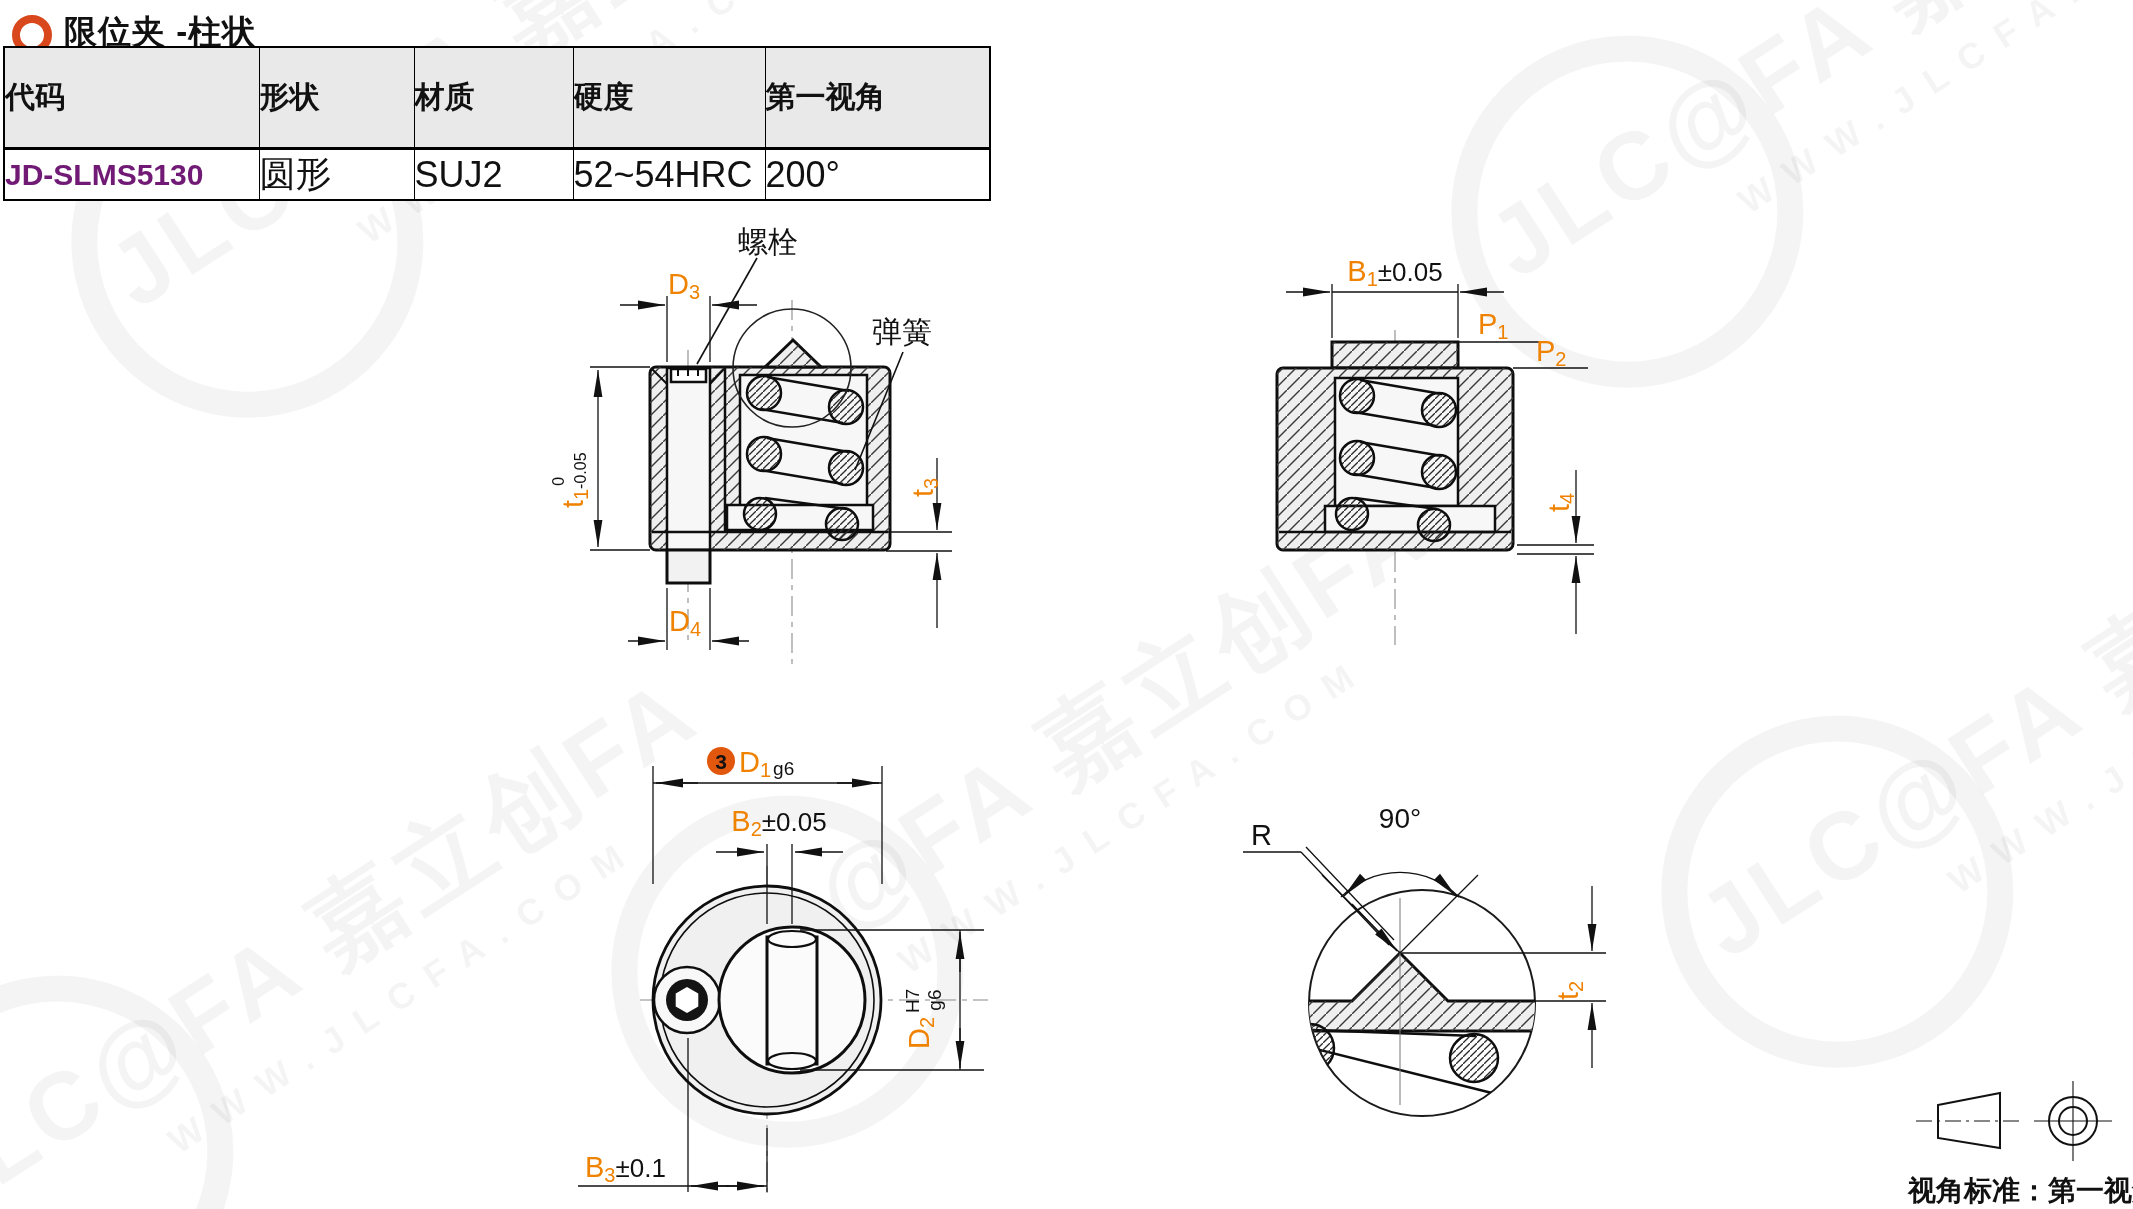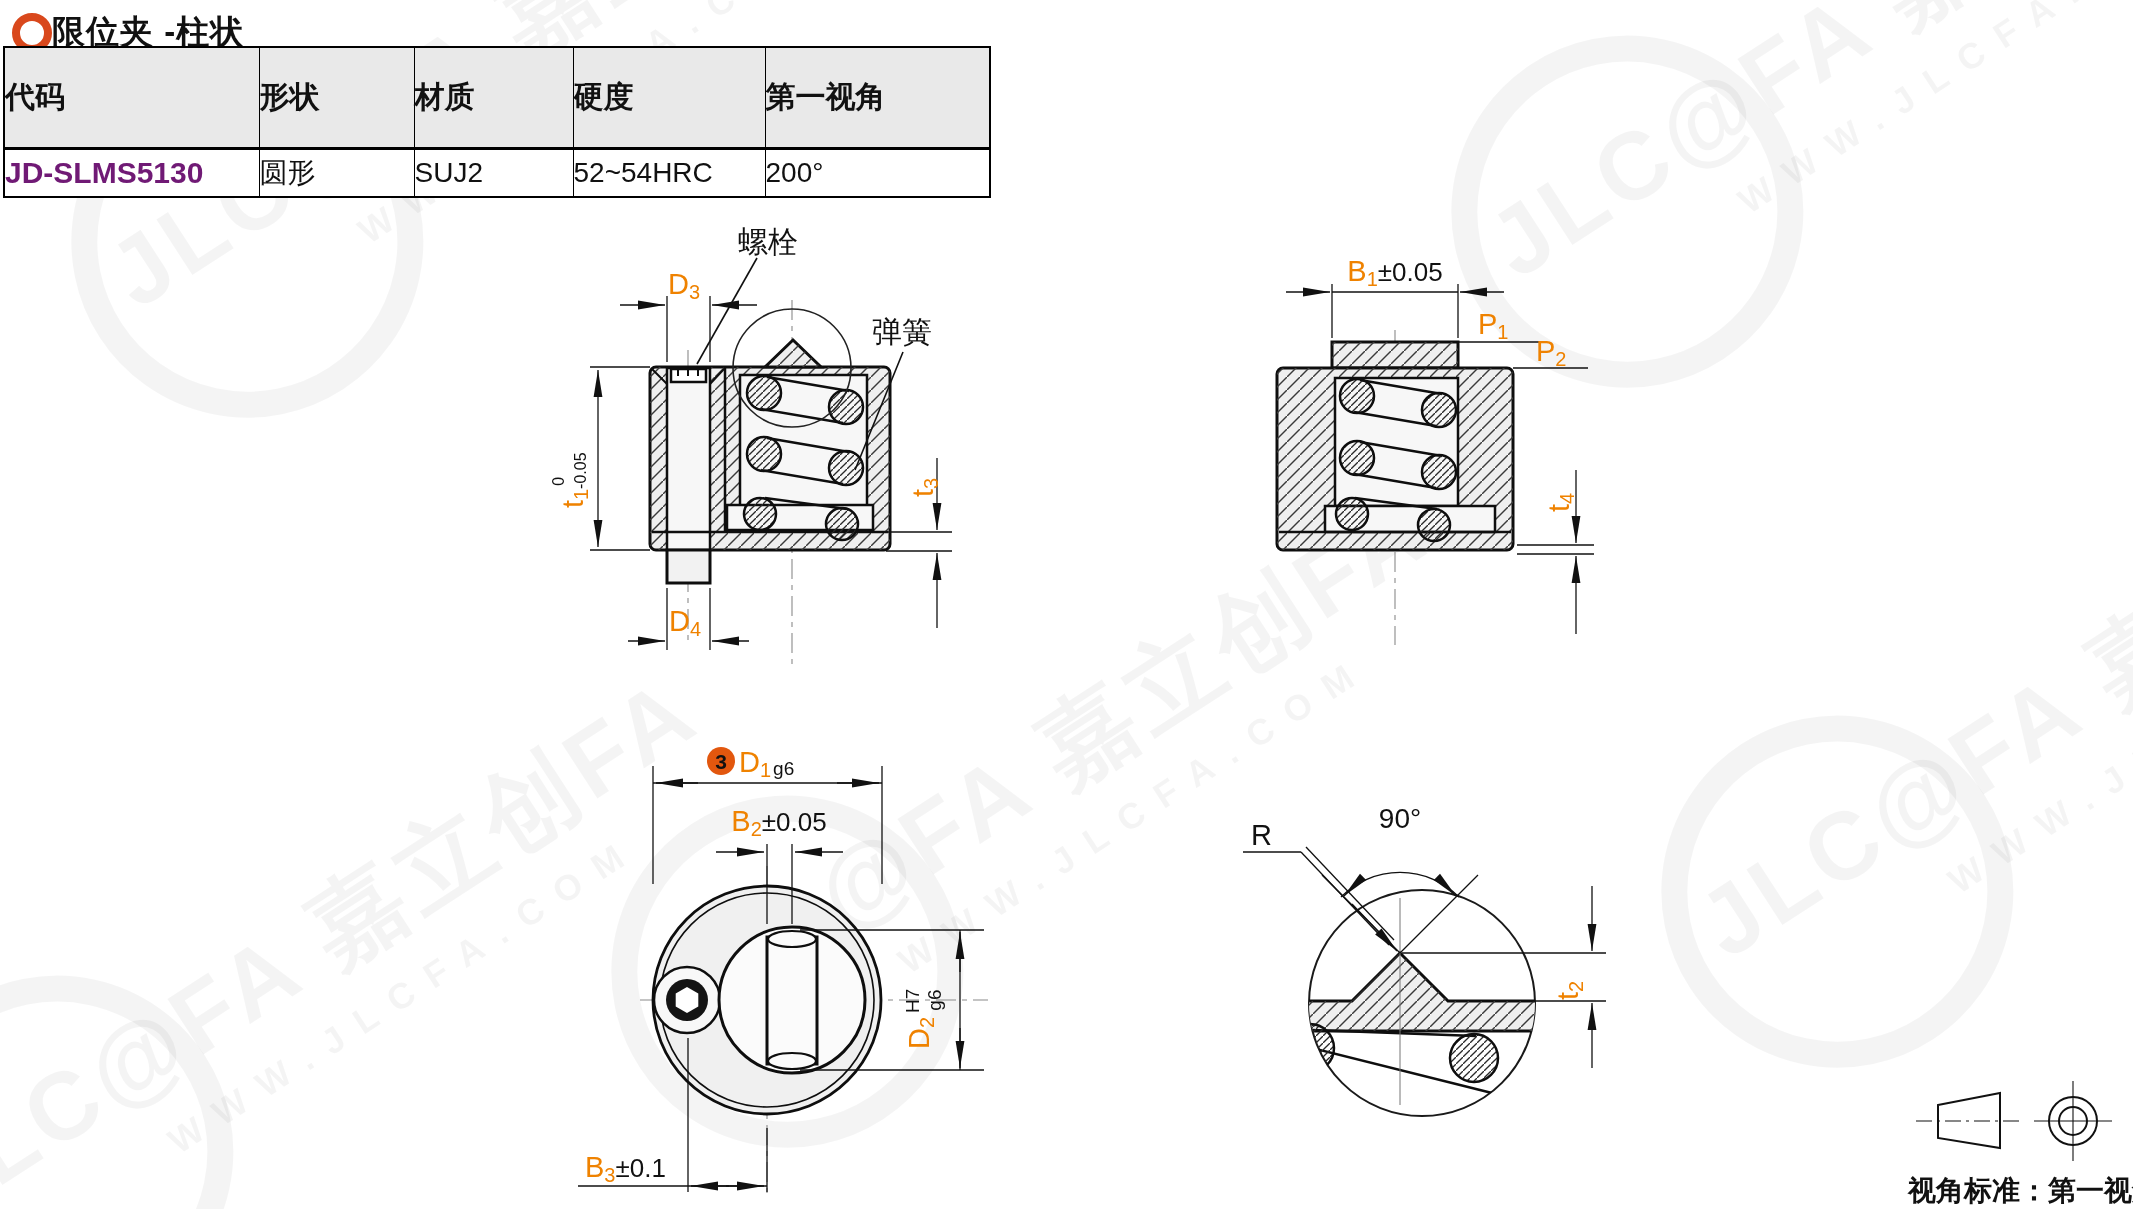--- a/index.html
+++ b/index.html
@@ -6,29 +6,29 @@
   body{width:2133px;height:1209px;position:relative;overflow:hidden;background:#fff;
        font-family:"Liberation Sans","DejaVu Sans",sans-serif;color:#111}
   
   .wm{position:absolute;transform:rotate(-33deg);color:rgba(0,0,0,0.042);
       pointer-events:none;white-space:nowrap;z-index:0}
   .wm-brand{font-size:96px;font-weight:800;letter-spacing:6px;position:relative;z-index:1}
   .wm-url{font-size:36px;font-weight:700;letter-spacing:18px;margin:4px 0 0 230px}
   .wm-ring{position:absolute;left:-46px;top:-78px;width:300px;height:300px;
            border:26px solid rgba(0,0,0,0.042);border-radius:50%}
   
-  .hdr{position:absolute;left:12px;top:10px;display:flex;align-items:center;z-index:3}
+  .hdr{position:absolute;left:12px;top:10px;display:flex;align-items:flex-end;gap:12px;z-index:3}
   .hdr-ring{width:24px;height:24px;border:8px solid #D9481C;border-radius:50%;background:#fff}
   .hdr-title{font-size:33px;font-weight:700;letter-spacing:1px}
   
   .spec{position:absolute;left:3px;top:46px;border-collapse:collapse;z-index:3;
         border:2.5px solid #000;background:#fff;table-layout:fixed}
   .spec th,.spec td{border:1.6px solid #000;text-align:left;vertical-align:middle;padding:0}
   .spec thead th{background:#e9e9e9;font-size:30px;font-weight:600;height:99px;border-bottom:3.5px solid #000}
-  .spec td{height:46px;font-size:28px}
+  .spec td{height:46px;font-size:36px}
   .spec td.code{color:#701a75;font-weight:700;font-size:30px}
   
   .sheet{position:absolute;left:0;top:0;z-index:2}
   .sheet text{fill:#111}
   .ol{fill:none;stroke:#0e0e0e}
   .dim{stroke:#111;stroke-width:1.3;fill:none}
   .ldr{stroke:#111;stroke-width:1.6;fill:none}
   .cl{stroke:#8a8a8a;stroke-width:1.1;fill:none;stroke-dasharray:20 6 5 6}
   .or{fill:#EF8200}
   .lab{font-size:29px}

